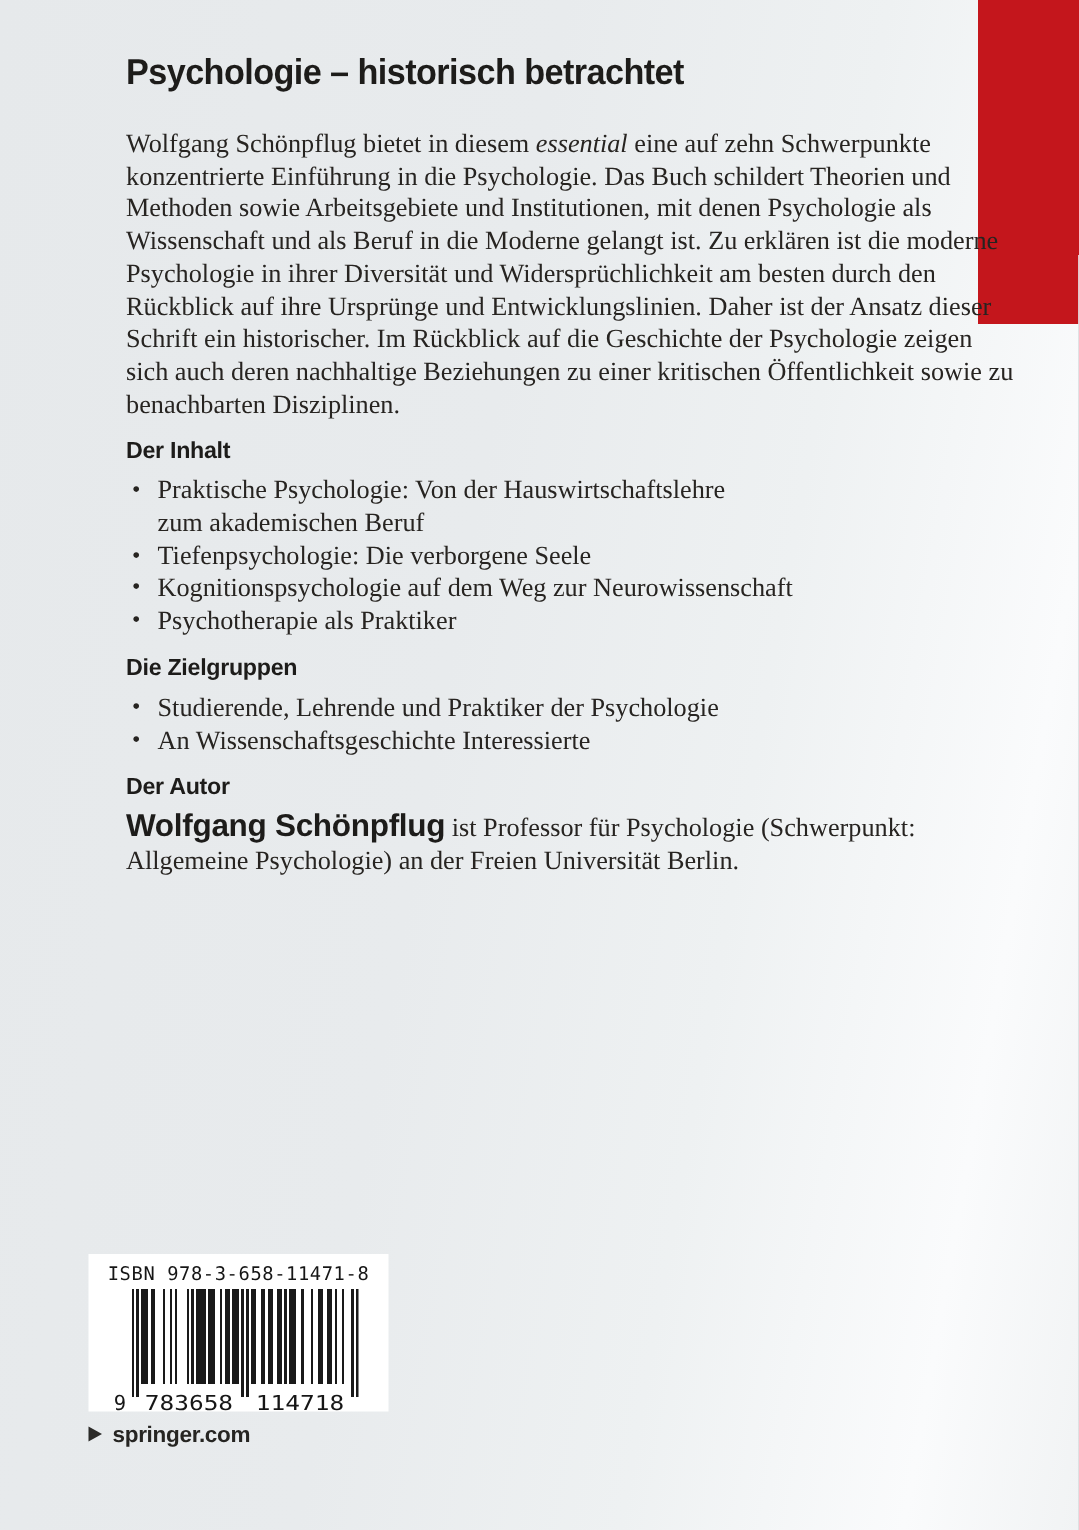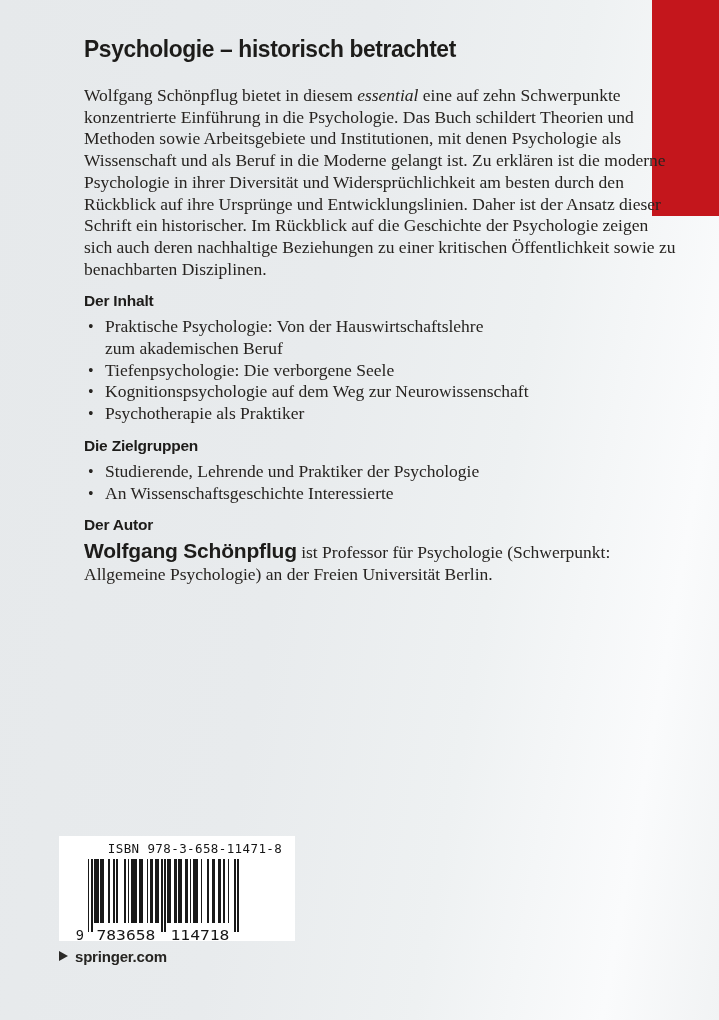--- a/index.html
+++ b/index.html
@@ -71,21 +71,20 @@
     font-weight: 700;
     font-size: 21px;
     letter-spacing: -0.2px;
     color: #1d1c1a;
   }
   .barcode-box {
     position: absolute;
     left: 59px; top: 836px;
     width: 200px; height: 105px;
     background: #ffffff;
-    padding-left: 36px;
   }
   .isbn-label {
     font-family: "DejaVu Sans Mono", monospace;
     font-size: 12.5px;
     letter-spacing: 0.4px;
     text-align: center;
     margin-top: 5px;
     color: #161616;
     white-space: nowrap;
   }

